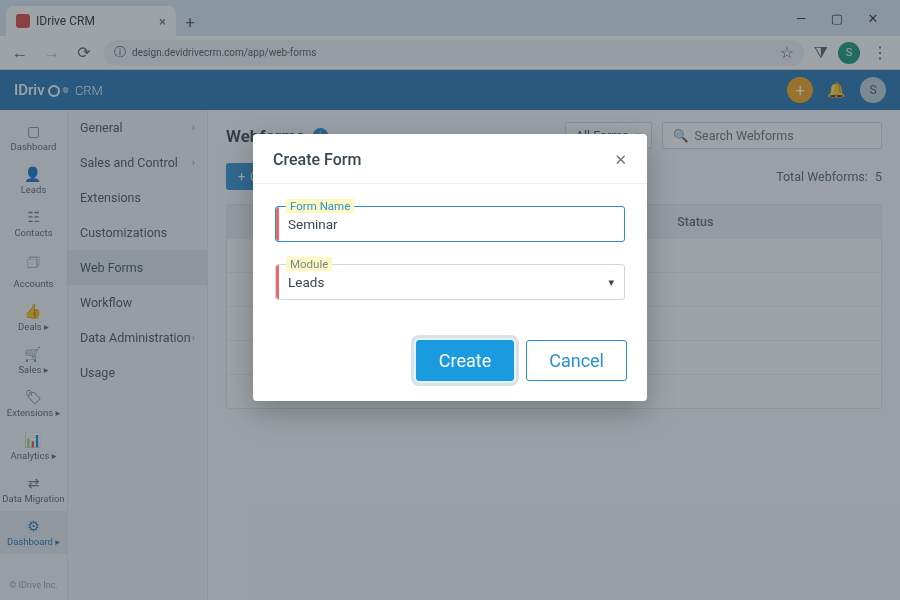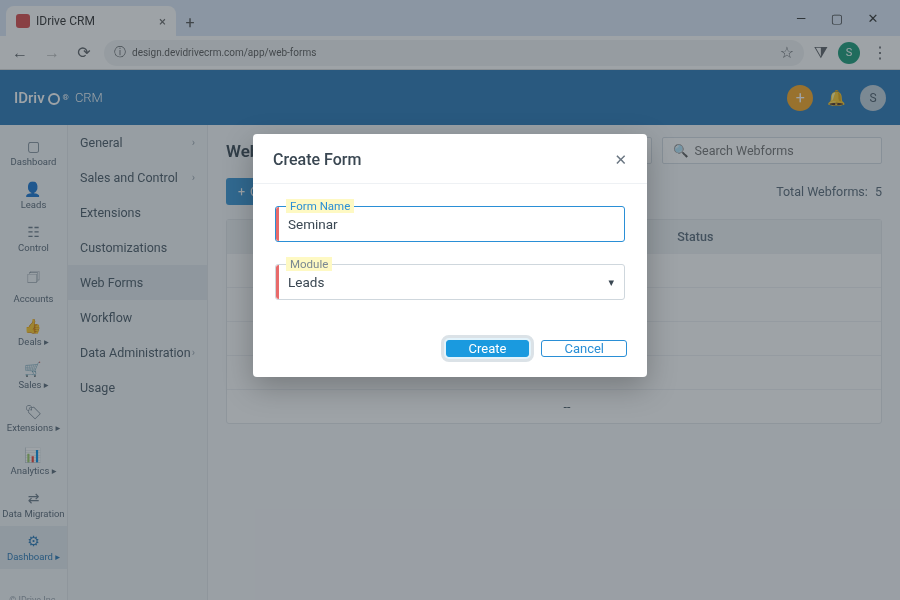--- a/index.html
+++ b/index.html
@@ -20,21 +20,21 @@
   .addr { flex: 1; background: #f1f3f4; border-radius: 14px; height: 26px; display: flex; align-items: center; padding: 0 10px; gap: 6px; }
   .lock { color: #5f6368; font-size: 12px; }
   .url { font-size: 10px; color: #5a5a5a; }
   .addr-right { margin-left: auto; display: flex; gap: 8px; align-items: center; }
   .star { color: #5f6368; }
   .ext-icon { width: 18px; height: 18px; display:flex; align-items:center; justify-content:center; color:#5f6368; }
   .avatar-btn { width: 22px; height: 22px; border-radius: 50%; background: #1a9c78; color: #fff; font-size: 11px; display: flex; align-items: center; justify-content: center; }
   .kebab { color:#5f6368; font-size: 16px;}
 
   
-  .app-header { height: 55px; background: #2a79b6; display: flex; align-items: center; padding: 0 14px; color: #fff; }
+  .app-header { height: 40px; background: #2a79b6; display: flex; align-items: center; padding: 0 14px; color: #fff; }
   .brand { font-size: 15px; font-weight: 500; display:flex; align-items:center; gap:2px;}
   .brand .ring { display:inline-block; width:12px; height:12px; border:2px solid #fff; border-radius:50%; margin:0 1px; position:relative; top:1px;}
   .brand .crm { font-size: 13px; font-weight: 300; margin-left:4px; opacity:.95;}
   .header-right { margin-left: auto; display: flex; align-items: center; gap: 14px; }
   .plus-btn { width: 26px; height: 26px; border-radius: 50%; background: #f6a623; color: #fff; display: flex; align-items: center; justify-content: center; font-size: 16px; cursor:pointer;}
   .bell { color: #e8f1f8; font-size: 15px; }
   .user-av { width: 26px; height: 26px; border-radius: 50%; background: #bfcfdb; color: #4a5b68; display: flex; align-items: center; justify-content: center; font-size: 12px; }
 
   
   .app-body { display: flex; height: 490px; background: #f7f9fb; }
@@ -79,21 +79,21 @@
   .modal-close { margin-left: auto; color: #6a7682; cursor: pointer; font-size: 15px; }
   .modal-body { padding: 22px 22px 8px; }
   .field { position: relative; border: 1px solid #cfd7dd; border-radius: 3px; margin-bottom: 22px; }
   .field.focused { border-color: #2a8fd6; }
   .field .redbar { position:absolute; left:0; top:0; bottom:0; width:3px; background:#e86a6a; border-radius:3px 0 0 3px;}
   .field-label { position: absolute; top: -8px; left: 10px; background: #fef9c3; padding: 0 4px; font-size: 11.5px; color: #7a8892; }
   .field.focused .field-label { color: #2a8fd6; }
   .field input, .field .select-val { width: 100%; border: none; outline: none; padding: 9px 12px; font-size: 13.5px; color: #3a4752; background: transparent; }
   .field .caret { position: absolute; right: 10px; top: 50%; transform: translateY(-50%); color: #3a4752; font-size: 11px; pointer-events:none;}
   .modal-foot { padding: 10px 20px 20px; display: flex; justify-content: flex-end; gap: 12px; }
-  .btn { padding: 0 22px; font-size: 13px; border-radius: 3px; cursor: pointer; }
+  .btn { padding: 9px 22px; font-size: 18px; border-radius: 3px; cursor: pointer; }
   .btn-primary { background: #1a9adf; color: #fff; border: 1px solid #1a9adf; box-shadow: 0 0 0 3px rgba(26,154,223,.12); outline: 3px solid #dbe2e7; outline-offset: 2px;}
   .btn-secondary { background: #fff; color: #2a8fd6; border: 1px solid #2a8fd6; }
 </style>
 </head>
 <body>
 
 <div class="browser-tabbar">
   <div class="tab">
     <span class="favicon"></span>
     <span>IDrive CRM</span>
@@ -134,21 +134,21 @@
     <div class="plus-btn">+</div>
     <div class="bell">🔔</div>
     <div class="user-av">S</div>
   </div>
 </div>
 
 <div class="app-body">
   <div class="rail" id="rail">
       <div class="rail-item"><span class="rail-icon">▢</span><span>Dashboard</span></div>
       <div class="rail-item"><span class="rail-icon">👤</span><span>Leads</span></div>
-      <div class="rail-item"><span class="rail-icon">☷</span><span>Control</span></div>
+      <div class="rail-item"><span class="rail-icon">☷</span><span>Contacts</span></div>
       <div class="rail-item"><span class="rail-icon">🗇</span><span>Accounts</span></div>
       <div class="rail-item"><span class="rail-icon">👍</span><span>Deals ▸</span></div>
       <div class="rail-item"><span class="rail-icon">🛒</span><span>Sales ▸</span></div>
       <div class="rail-item"><span class="rail-icon">🏷</span><span>Extensions ▸</span></div>
       <div class="rail-item"><span class="rail-icon">📊</span><span>Analytics ▸</span></div>
       <div class="rail-item"><span class="rail-icon">⇄</span><span>Data Migration</span></div>
       <div class="rail-item active"><span class="rail-icon">⚙</span><span>Dashboard ▸</span></div>
       <div class="rail-footer">© IDrive Inc.</div>
     </div>
   <div class="subnav" id="subnav">

